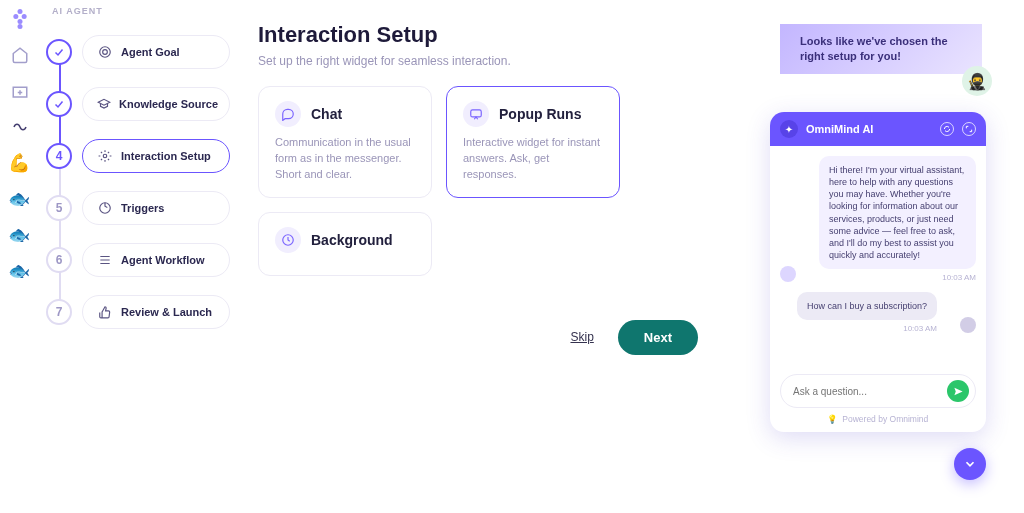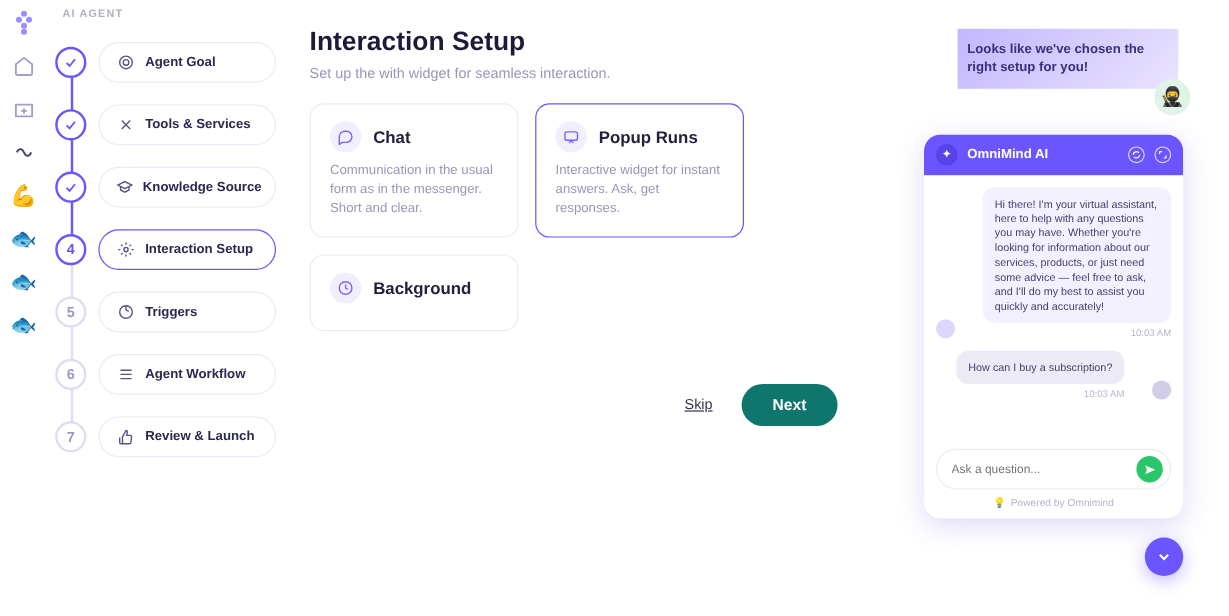--- a/index.html
+++ b/index.html
@@ -176,24 +176,24 @@
     font-size: 13px;
     font-weight:600;
     cursor:pointer;
   }
 
   
   .bubble {
     position:absolute;
     right: 42px;
     top: 24px;
-    width: 184px;
+    width: 202px;
     background: linear-gradient(135deg,#c3b6ff,#eae4ff);
     border-radius: 0;
-    padding: 10px 8px;
+    padding: 10px 20px;
     font-size: 11px;
     font-weight:600;
     color:#3a2f7a;
     line-height:1.35;
   }
   .avatar-ninja {
     position:absolute;
     right: 32px;
     top: 66px;
     width: 30px; height:30px;
@@ -359,36 +359,20 @@
       <span class="pill-icon">
         <svg width="14" height="14" viewBox="0 0 24 24" fill="none" stroke="currentColor" stroke-width="2">
             <circle cx="12" cy="12" r="9"></circle>
             <circle cx="12" cy="12" r="4"></circle>
           </svg>
       </span>
       <span class="pill-label">Agent Goal</span>
     </div>
   </div>
 
-  <div class="step-row">
-    <div class="step-line done"></div>
-    <div class="step-circle done">
-      <svg width="12" height="12" viewBox="0 0 24 24" fill="none" stroke="#6b55ff" stroke-width="3">
-          <polyline points="5 13 10 18 19 7"></polyline>
-        </svg>
-    </div>
-    <div class="step-pill">
-      <span class="pill-icon">
-        <svg width="14" height="14" viewBox="0 0 24 24" fill="none" stroke="currentColor" stroke-width="2">
-            <path d="M6 6l12 12M18 6L6 18"></path>
-          </svg>
-      </span>
-      <span class="pill-label">Tools &amp; Services</span>
-    </div>
-  </div>
 
   <div class="step-row">
     <div class="step-line done"></div>
     <div class="step-circle done">
       <svg width="12" height="12" viewBox="0 0 24 24" fill="none" stroke="#6b55ff" stroke-width="3">
           <polyline points="5 13 10 18 19 7"></polyline>
         </svg>
     </div>
     <div class="step-pill">
       <span class="pill-icon">
@@ -450,21 +434,21 @@
             <path d="M7 22V11M3 13v7a2 2 0 002 2h12a2 2 0 002-2l1-8a2 2 0 00-2-2h-5l1-5a2 2 0 00-2-2l-5 9"></path>
           </svg>
       </span>
       <span class="pill-label">Review &amp; Launch</span>
     </div>
   </div>
 </div>
 
 <div class="main">
   <h1>Interaction Setup</h1>
-  <div class="sub">Set up the with widget for seamless interaction.</div>
+  <div class="sub">Set up the right widget for seamless interaction.</div>
 
   <div class="cards">
     <div class="card">
       <div class="card-head">
         <span class="card-icon">
           <svg width="14" height="14" viewBox="0 0 24 24" fill="none" stroke="currentColor" stroke-width="2">
               <path d="M21 12a8 8 0 01-8 8H7l-4 3V12a8 8 0 018-8h2a8 8 0 018 8z"></path>
             </svg>
         </span>
         <span class="card-title">Chat</span>

